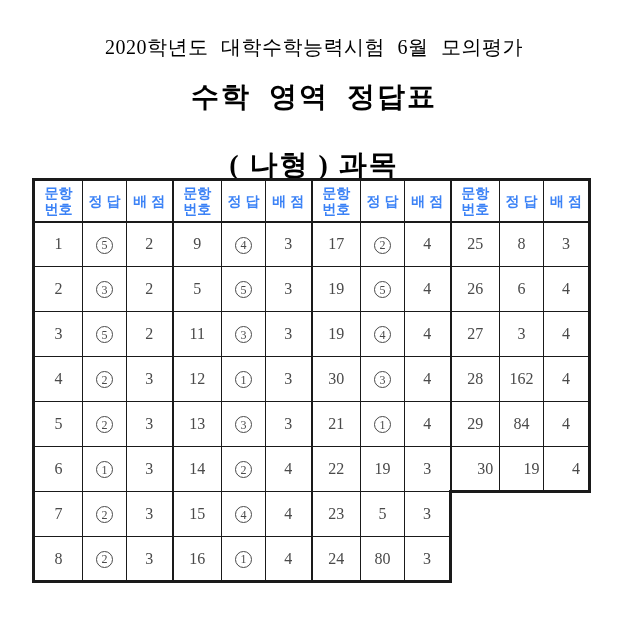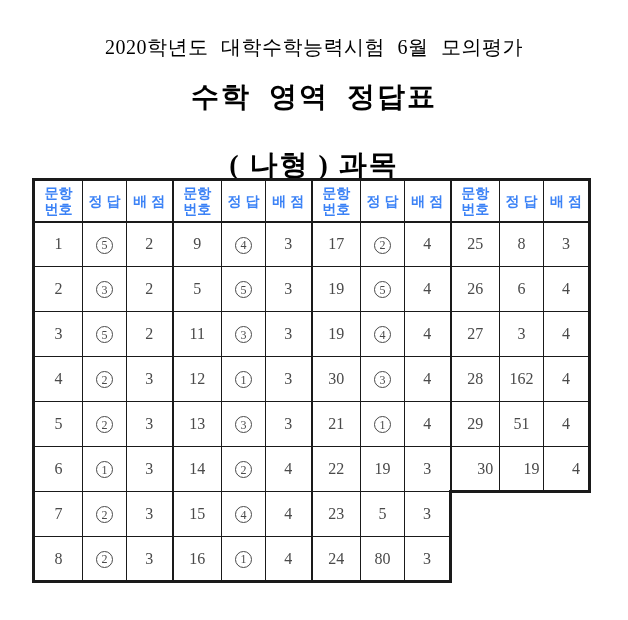--- a/index.html
+++ b/index.html
@@ -185,21 +185,21 @@
           <td class="gs edge-l">5</td>
           <td><span class="circ">2</span></td>
           <td>3</td>
           <td class="gs">13</td>
           <td><span class="circ">3</span></td>
           <td>3</td>
           <td class="gs">21</td>
           <td><span class="circ">1</span></td>
           <td>4</td>
           <td class="gs">29</td>
-          <td>51</td>
+          <td>84</td>
           <td class="edge-r">4</td>
         </tr>
         <tr>
           <td class="gs edge-l">6</td>
           <td><span class="circ">1</span></td>
           <td>3</td>
           <td class="gs">14</td>
           <td><span class="circ">2</span></td>
           <td>4</td>
           <td class="gs">22</td>

